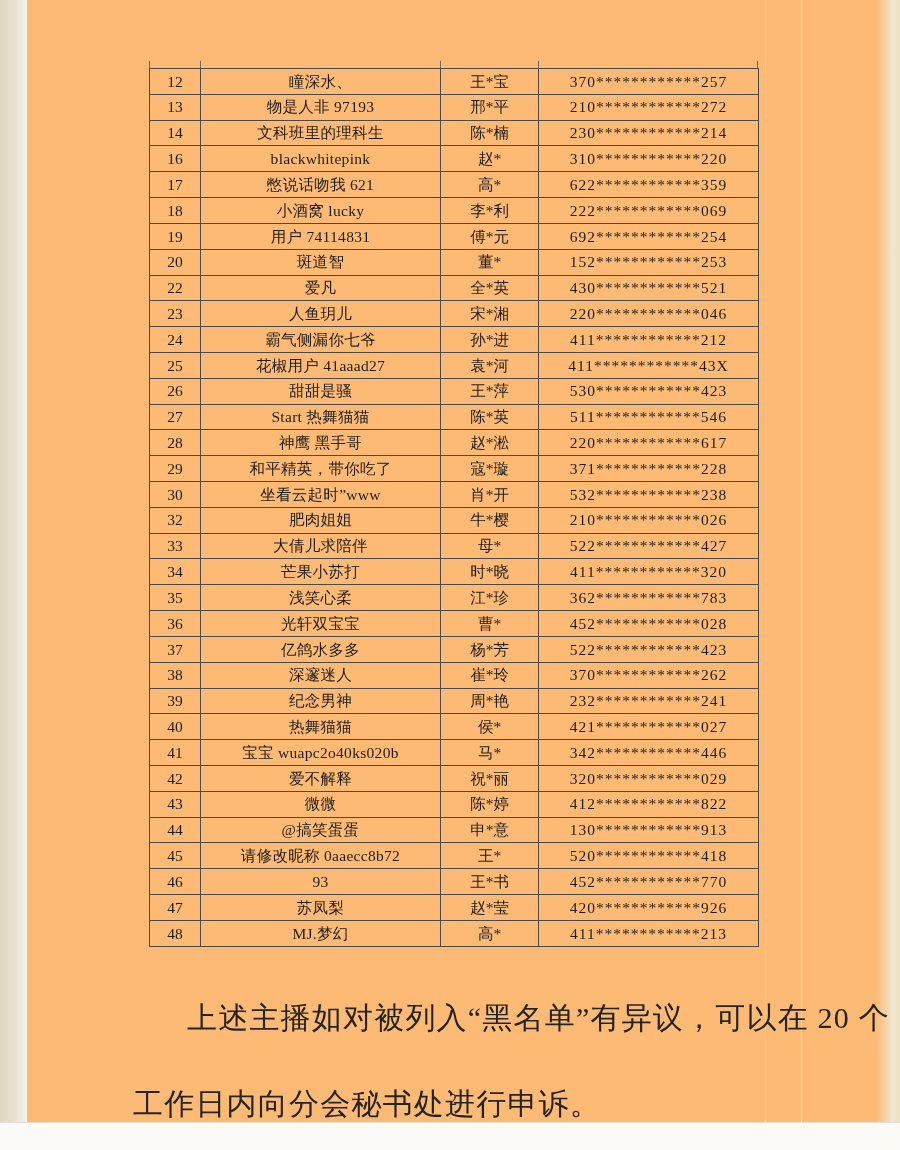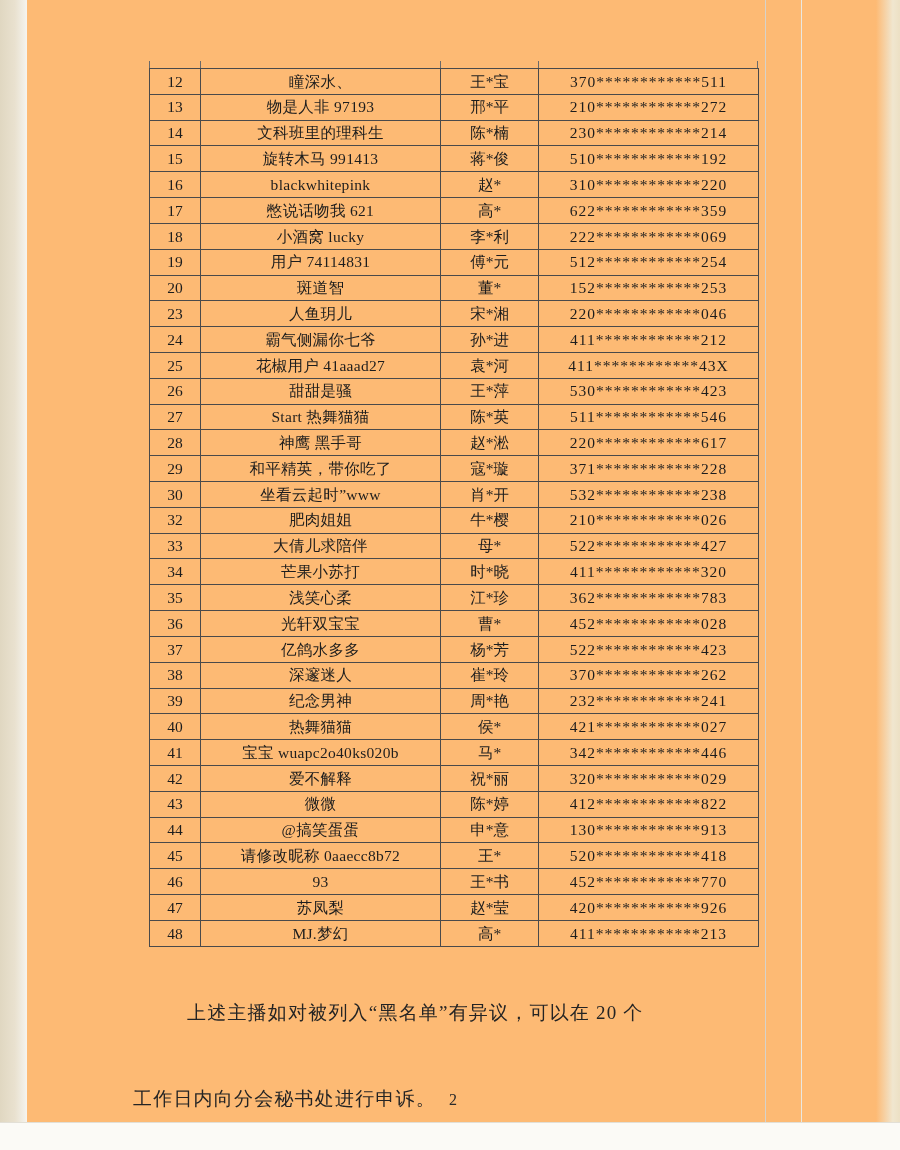--- a/index.html
+++ b/index.html
@@ -26,21 +26,21 @@
   table.blacklist td{border:1px solid #4a4a4a;padding:0;text-align:center;vertical-align:middle;
     font-size:15.5px;line-height:1;color:#1d1d1d;overflow:hidden;white-space:nowrap;}
   table.blacklist tr{height:23.75px;}
   td.col-id_number{letter-spacing:1px;}
   td.col-nickname{letter-spacing:0.3px;}
 
   
   .tick{position:absolute;top:61px;width:1px;height:8px;background:#6a6a6a;}
 
   
-  .p-line{position:absolute;color:#242424;font-size:19px;line-height:1;letter-spacing:1.2px;white-space:nowrap;}
+  .p-line{position:absolute;color:#242424;font-size:30px;line-height:1;letter-spacing:1.2px;white-space:nowrap;}
   .p-line1{left:187px;top:1003px;}
   .p-line2{left:133px;top:1089px;}
 
   
   .pageno{position:absolute;left:149px;top:1091px;width:609px;text-align:center;
     font-size:16px;color:#2a2a2a;letter-spacing:1px;}
 </style>
 </head>
 <body>
 
@@ -63,41 +63,35 @@
       <col style="width:51px">
       <col style="width:240px">
       <col style="width:98px">
       <col style="width:220px">
     </colgroup>
     <tbody>
         <tr>
           <td class="col-no">12</td>
           <td class="col-nickname">瞳深水、</td>
           <td class="col-name">王*宝</td>
-          <td class="col-id_number">370************511</td>
+          <td class="col-id_number">370************257</td>
         </tr>
         <tr>
           <td class="col-no">13</td>
           <td class="col-nickname">物是人非 97193</td>
           <td class="col-name">邢*平</td>
           <td class="col-id_number">210************272</td>
         </tr>
         <tr>
           <td class="col-no">14</td>
           <td class="col-nickname">文科班里的理科生</td>
           <td class="col-name">陈*楠</td>
           <td class="col-id_number">230************214</td>
         </tr>
         <tr>
-          <td class="col-no">15</td>
-          <td class="col-nickname">旋转木马 991413</td>
-          <td class="col-name">蒋*俊</td>
-          <td class="col-id_number">510************192</td>
-        </tr>
-        <tr>
           <td class="col-no">16</td>
           <td class="col-nickname">blackwhitepink</td>
           <td class="col-name">赵*</td>
           <td class="col-id_number">310************220</td>
         </tr>
         <tr>
           <td class="col-no">17</td>
           <td class="col-nickname">憋说话吻我 621</td>
           <td class="col-name">高*</td>
           <td class="col-id_number">622************359</td>
@@ -105,29 +99,35 @@
         <tr>
           <td class="col-no">18</td>
           <td class="col-nickname">小酒窝 lucky</td>
           <td class="col-name">李*利</td>
           <td class="col-id_number">222************069</td>
         </tr>
         <tr>
           <td class="col-no">19</td>
           <td class="col-nickname">用户 74114831</td>
           <td class="col-name">傅*元</td>
-          <td class="col-id_number">512************254</td>
+          <td class="col-id_number">692************254</td>
         </tr>
         <tr>
           <td class="col-no">20</td>
           <td class="col-nickname">斑道智</td>
           <td class="col-name">董*</td>
           <td class="col-id_number">152************253</td>
         </tr>
         <tr>
+          <td class="col-no">22</td>
+          <td class="col-nickname">爱凡</td>
+          <td class="col-name">全*英</td>
+          <td class="col-id_number">430************521</td>
+        </tr>
+        <tr>
           <td class="col-no">23</td>
           <td class="col-nickname">人鱼玥儿</td>
           <td class="col-name">宋*湘</td>
           <td class="col-id_number">220************046</td>
         </tr>
         <tr>
           <td class="col-no">24</td>
           <td class="col-nickname">霸气侧漏你七爷</td>
           <td class="col-name">孙*进</td>
           <td class="col-id_number">411************212</td>

